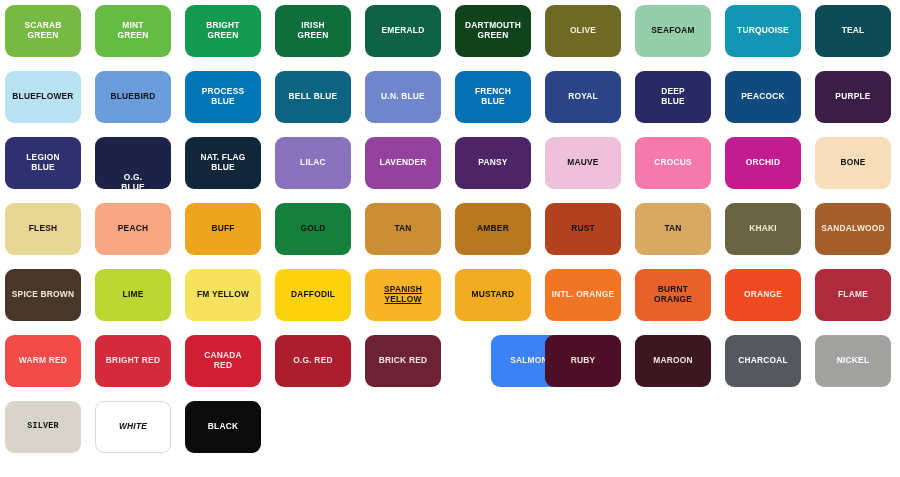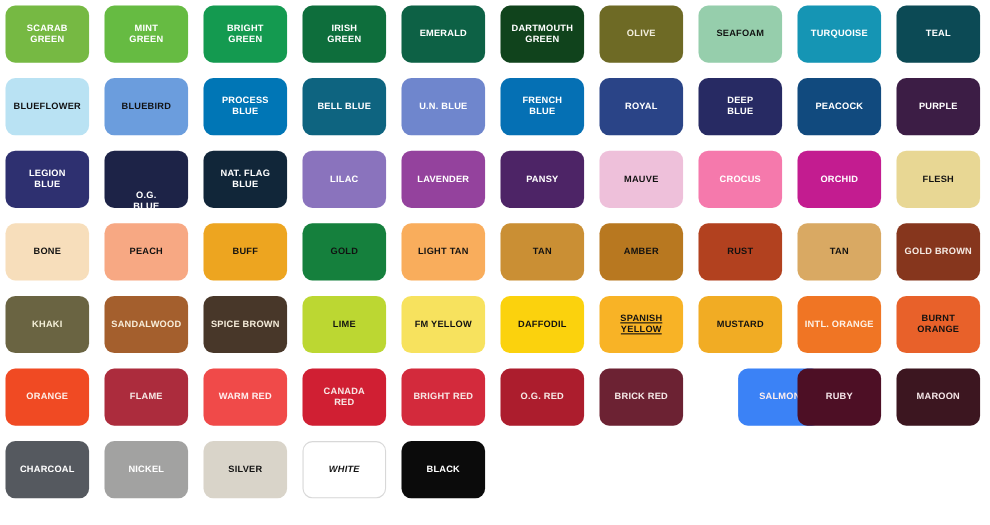--- a/index.html
+++ b/index.html
@@ -149,52 +149,46 @@
     </div>
     <div class="swatch" style="background: rgb(238, 192, 218);">
       <span class="swatch-label" style="color: rgb(17, 17, 17);">MAUVE</span>
     </div>
     <div class="swatch" style="background: rgb(245, 121, 172);">
       <span class="swatch-label" style="color: rgb(255, 255, 255);">CROCUS</span>
     </div>
     <div class="swatch" style="background: rgb(195, 28, 144);">
       <span class="swatch-label" style="color: rgb(255, 255, 255);">ORCHID</span>
     </div>
+    <div class="swatch" style="background: rgb(247, 222, 187);">
+      <span class="swatch-label" style="color: rgb(17, 17, 17);">BONE</span>
+    </div>
     <div class="swatch" style="background: rgb(232, 215, 148);">
       <span class="swatch-label" style="color: rgb(17, 17, 17);">FLESH</span>
     </div>
-    <div class="swatch" style="background: rgb(247, 222, 187);">
-      <span class="swatch-label" style="color: rgb(17, 17, 17);">BONE</span>
-    </div>
     <div class="swatch" style="background: rgb(247, 168, 131);">
       <span class="swatch-label" style="color: rgb(17, 17, 17);">PEACH</span>
     </div>
     <div class="swatch" style="background: rgb(237, 165, 32);">
       <span class="swatch-label" style="color: rgb(17, 17, 17);">BUFF</span>
     </div>
     <div class="swatch" style="background: #15803d;">
       <span class="swatch-label" style="color: rgb(17, 17, 17);">GOLD</span>
     </div>
-    <div class="swatch" style="background: rgb(249, 173, 92);">
-      <span class="swatch-label" style="color: rgb(17, 17, 17);">LIGHT TAN</span>
-    </div>
     <div class="swatch" style="background: rgb(202, 143, 52);">
       <span class="swatch-label" style="color: rgb(17, 17, 17);">TAN</span>
     </div>
     <div class="swatch" style="background: rgb(184, 120, 32);">
       <span class="swatch-label" style="color: rgb(17, 17, 17);">AMBER</span>
     </div>
     <div class="swatch" style="background: rgb(178, 65, 31);">
       <span class="swatch-label" style="color: rgb(17, 17, 17);">RUST</span>
     </div>
     <div class="swatch" style="background: rgb(217, 169, 99);">
       <span class="swatch-label" style="color: rgb(17, 17, 17);">TAN</span>
-    </div>
-    <div class="swatch" style="background: rgb(134, 54, 29);">
-      <span class="swatch-label" style="color: rgb(244, 233, 227);">GOLD BROWN</span>
     </div>
     <div class="swatch" style="background: rgb(106, 100, 66);">
       <span class="swatch-label" style="color: rgb(244, 239, 216);">KHAKI</span>
     </div>
     <div class="swatch" style="background: rgb(164, 95, 45);">
       <span class="swatch-label" style="color: rgb(247, 237, 217);">SANDALWOOD</span>
     </div>
     <div class="swatch" style="background: rgb(72, 55, 41);">
       <span class="swatch-label" style="color: rgb(244, 235, 217);">SPICE BROWN</span>
     </div>
@@ -223,27 +217,27 @@
     </div>
     <div class="swatch" style="background: rgb(240, 74, 35);">
       <span class="swatch-label" style="color: rgb(253, 238, 231);">ORANGE</span>
     </div>
     <div class="swatch" style="background: rgb(172, 44, 61);">
       <span class="swatch-label" style="color: rgb(246, 233, 230);">FLAME</span>
     </div>
     <div class="swatch" style="background: rgb(240, 74, 73);">
       <span class="swatch-label" style="color: rgb(253, 238, 238);">WARM RED</span>
     </div>
+    <div class="swatch" style="background: rgb(211, 42, 60);">
+      <span class="swatch-label" style="color: rgb(247, 231, 230);">BRIGHT RED</span>
+    </div>
     <div class="swatch" style="background: rgb(208, 31, 51);">
       <span class="swatch-label" style="color: rgb(248, 231, 229);">CANADA
 RED</span>
     </div>
-    <div class="swatch" style="background: rgb(211, 42, 60);">
-      <span class="swatch-label" style="color: rgb(247, 231, 230);">BRIGHT RED</span>
-    </div>
     <div class="swatch" style="background: rgb(172, 29, 45);">
       <span class="swatch-label" style="color: rgb(246, 232, 229);">O.G. RED</span>
     </div>
     <div class="swatch" style="background: rgb(108, 34, 51);">
       <span class="swatch-label" style="color: rgb(244, 232, 230);">BRICK RED</span>
     </div>
     <div class="swatch" style="background: #3b82f6; margin-left: 36px;">
       <span class="swatch-label" style="color: rgb(253, 238, 238);">SALMON</span>
     </div>
     <div class="swatch" style="background: rgb(77, 15, 37);">
@@ -252,21 +246,21 @@
     <div class="swatch" style="background: rgb(60, 22, 32);">
       <span class="swatch-label" style="color: rgb(244, 229, 230);">MAROON</span>
     </div>
     <div class="swatch" style="background: rgb(85, 89, 95);">
       <span class="swatch-label" style="color: rgb(255, 255, 255);">CHARCOAL</span>
     </div>
     <div class="swatch" style="background: rgb(162, 162, 161);">
       <span class="swatch-label" style="color: rgb(255, 255, 255);">NICKEL</span>
     </div>
     <div class="swatch" style="background: rgb(217, 212, 201);">
-      <span class="swatch-label" style="color: rgb(17, 17, 17);">SILVER</span>
+      <span class="swatch-label" style="color: rgb(17, 17, 17); font-family: Liberation Mono, monospace;">SILVER</span>
     </div>
     <div class="swatch outlined" style="background: rgb(255, 255, 255);">
       <span class="swatch-label" style="color: rgb(17, 17, 17); font-style: italic;">WHITE</span>
     </div>
     <div class="swatch" style="background: rgb(11, 11, 11);">
       <span class="swatch-label" style="color: rgb(255, 255, 255);">BLACK</span>
     </div>
   </div>
 
 </body></html>

